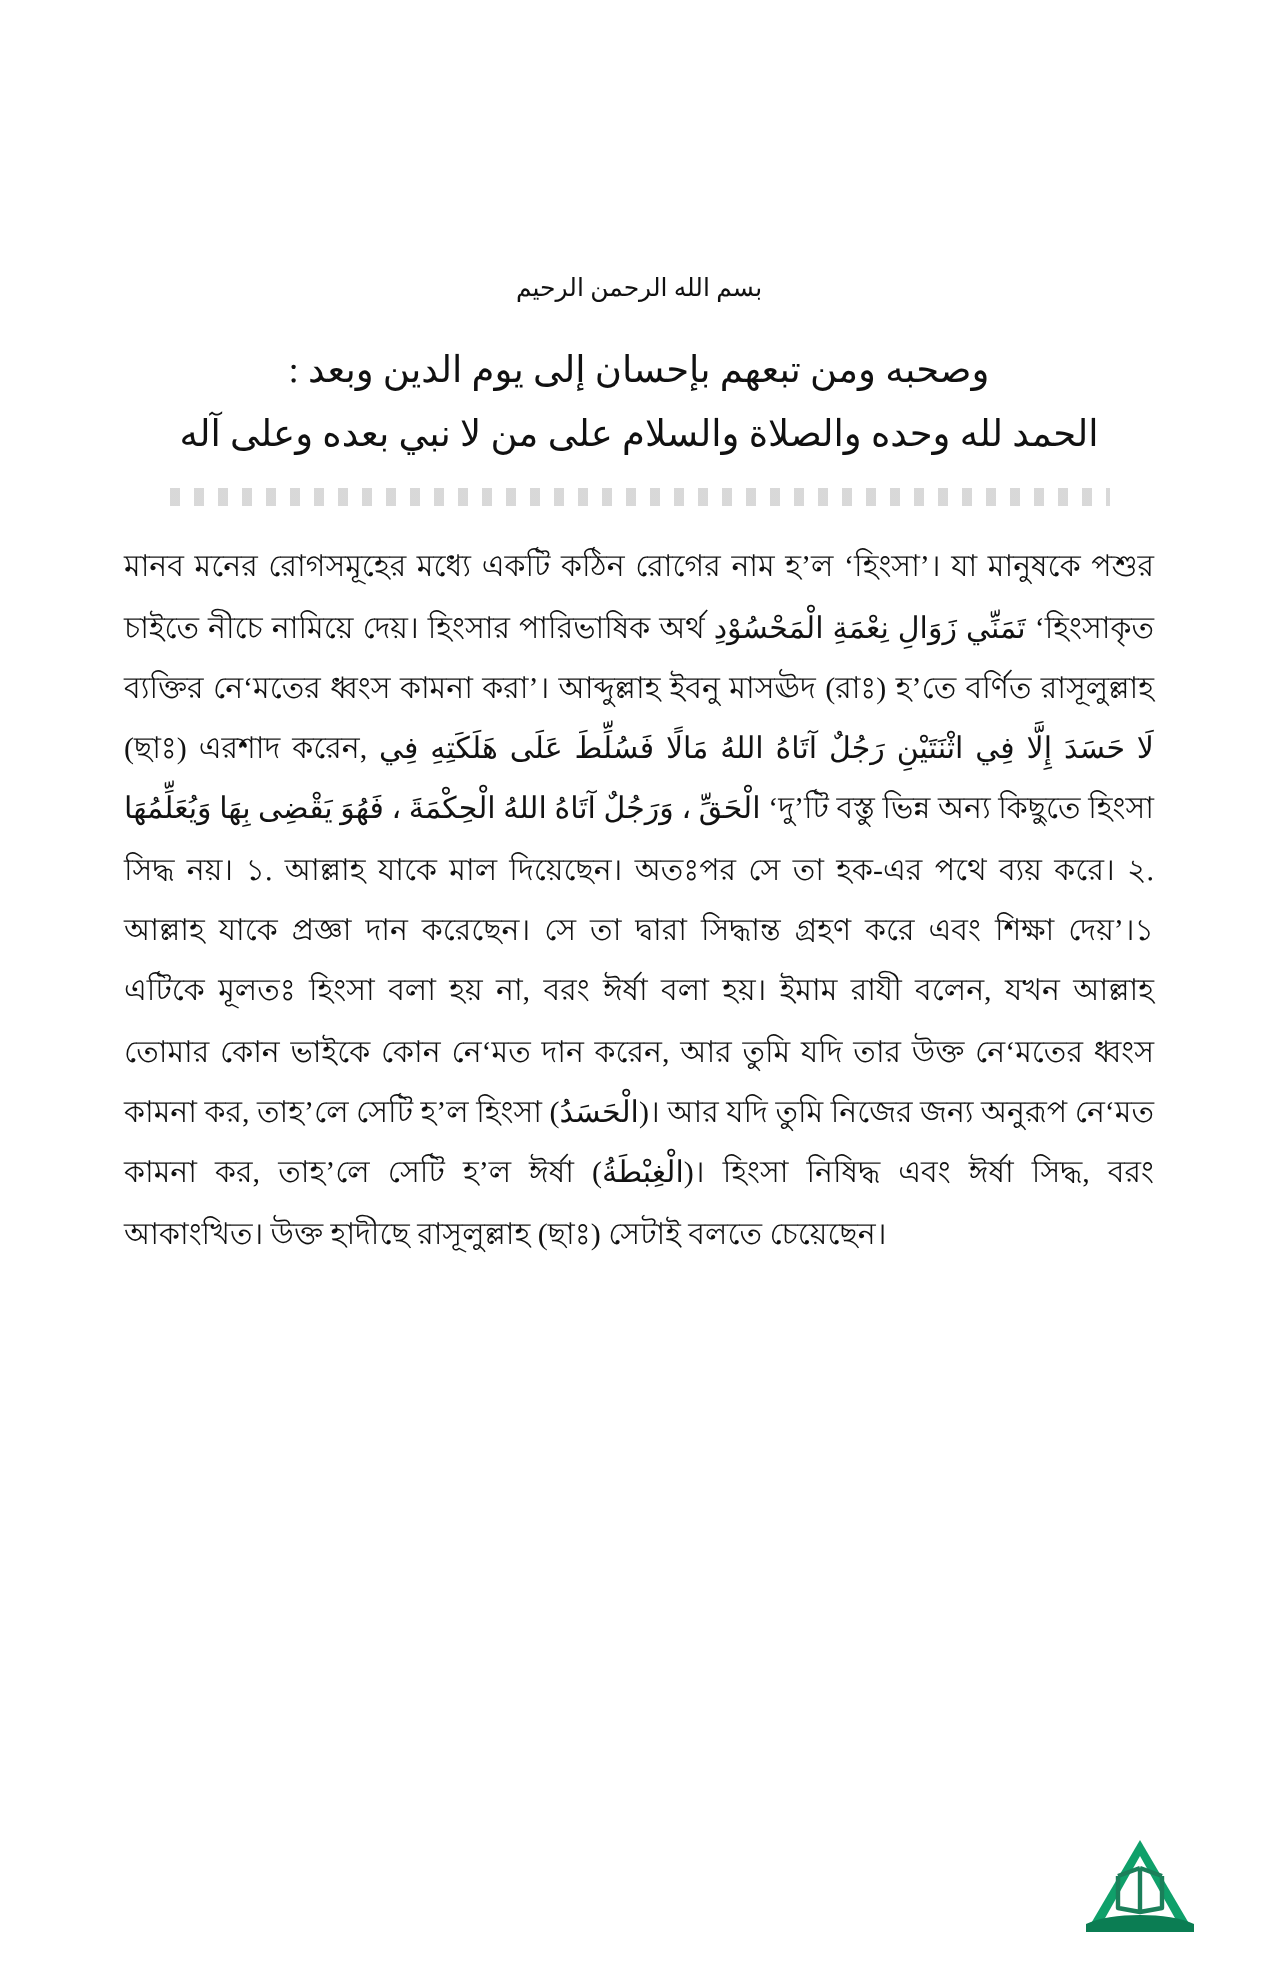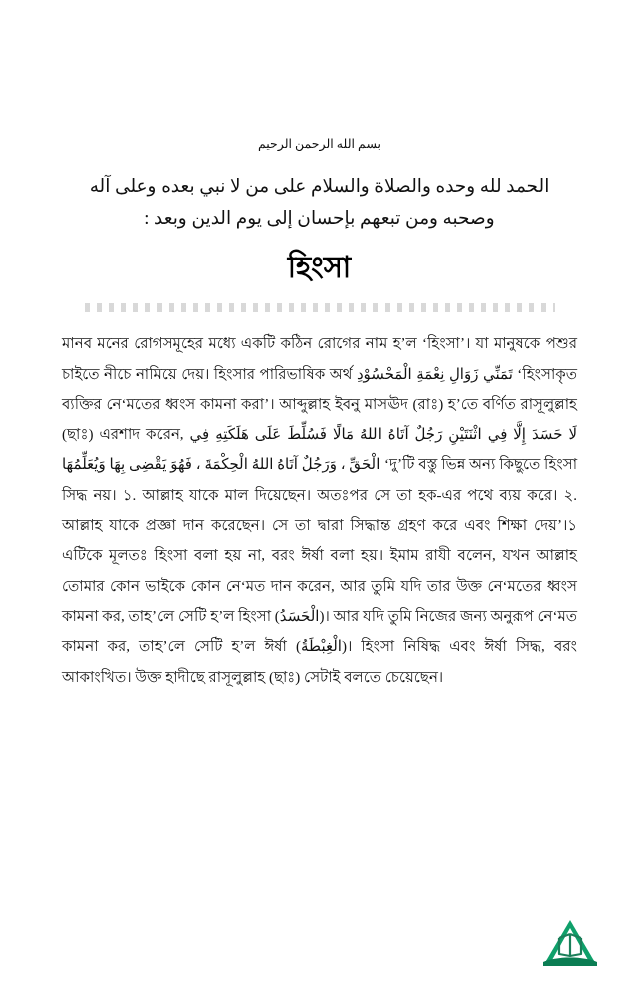--- a/index.html
+++ b/index.html
@@ -115,26 +115,25 @@
   }
 </style>
 </head>
 <body>
 
 <div class="page">
 
   <div class="basmala">بسم الله الرحمن الرحيم</div>
 
   <div class="arabic-preamble">
+    <div>وصحبه ومن تبعهم بإحسان إلى يوم الدين وبعد :</div>
     <div>الحمد لله وحده والصلاة والسلام على من لا نبي بعده وعلى آله</div>
-    <div>وصحبه ومن تبعهم بإحسان إلى يوم الدين وبعد :</div>
   </div>
 
 
-  <div class="title-heading">হিংসা</div>
 
   <div class="rule-decor"></div>
 
   <div class="body-text">
     <p>মানব মনের রোগসমূহের মধ্যে একটি কঠিন রোগের নাম হ’ল ‘হিংসা’। যা মানুষকে পশুর চাইতে নীচে নামিয়ে দেয়। হিংসার পারিভাষিক অর্থ تَمَنِّي زَوَالِ نِعْمَةِ الْمَحْسُوْدِ ‘হিংসাকৃত ব্যক্তির নে‘মতের ধ্বংস কামনা করা’। আব্দুল্লাহ ইবনু মাসঊদ (রাঃ) হ’তে বর্ণিত রাসূলুল্লাহ (ছাঃ) এরশাদ করেন, لَا حَسَدَ إِلَّا فِي اثْنَتَيْنِ رَجُلٌ آتَاهُ اللهُ مَالًا فَسُلِّطَ عَلَى هَلَكَتِهِ فِي الْحَقِّ ، وَرَجُلٌ آتَاهُ اللهُ الْحِكْمَةَ ، فَهُوَ يَقْضِى بِهَا وَيُعَلِّمُهَا ‘দু’টি বস্তু ভিন্ন অন্য কিছুতে হিংসা সিদ্ধ নয়। ১. আল্লাহ যাকে মাল দিয়েছেন। অতঃপর সে তা হক-এর পথে ব্যয় করে। ২. আল্লাহ যাকে প্রজ্ঞা দান করেছেন। সে তা দ্বারা সিদ্ধান্ত গ্রহণ করে এবং শিক্ষা দেয়’।১ এটিকে মূলতঃ হিংসা বলা হয় না, বরং ঈর্ষা বলা হয়। ইমাম রাযী বলেন, যখন আল্লাহ তোমার কোন ভাইকে কোন নে‘মত দান করেন, আর তুমি যদি তার উক্ত নে‘মতের ধ্বংস কামনা কর, তাহ’লে সেটি হ’ল হিংসা (الْحَسَدُ)। আর যদি তুমি নিজের জন্য অনুরূপ নে‘মত কামনা কর, তাহ’লে সেটি হ’ল ঈর্ষা (الْغِبْطَةُ)। হিংসা নিষিদ্ধ এবং ঈর্ষা সিদ্ধ, বরং আকাংখিত। উক্ত হাদীছে রাসূলুল্লাহ (ছাঃ) সেটাই বলতে চেয়েছেন।</p>
   </div>
 
 
   <svg class="logo" viewBox="0 0 58 50">
     <polygon points="29,2 56,48 2,48" fill="#0fa06a"></polygon>

